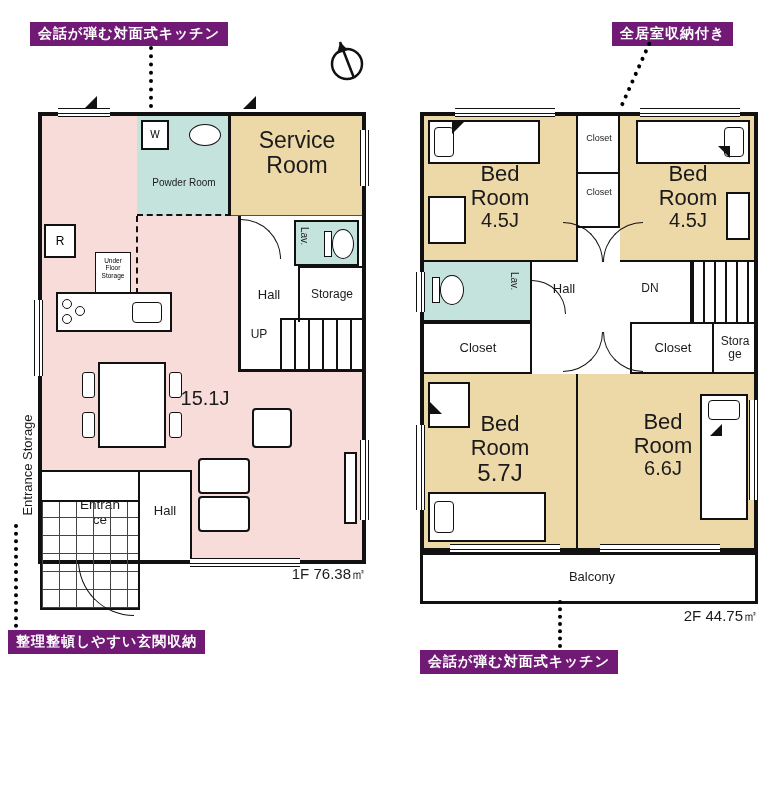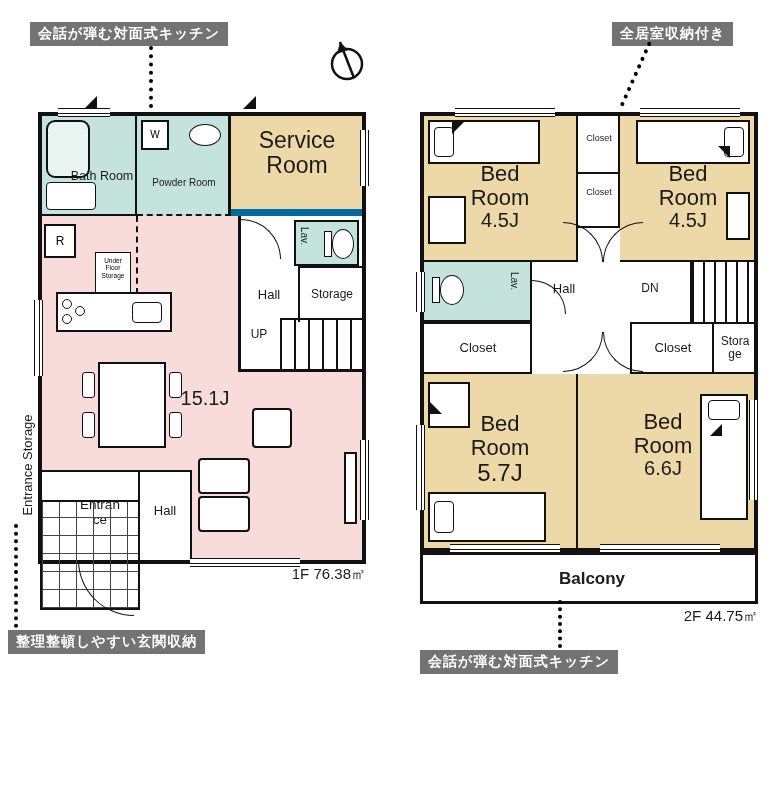--- a/index.html
+++ b/index.html
@@ -1,19 +1,19 @@
 <!DOCTYPE html>
 <html><head>
 <meta charset="utf-8">
 <style>
   * { margin:0; padding:0; box-sizing:border-box; }
   body { font-family:"Liberation Sans","DejaVu Sans",sans-serif; background:#fff; }
   .canvas { position:relative; width:772px; height:800px; background:#fff; overflow:hidden; }
   .abs { position:absolute; }
-  .tag { position:absolute; background:#737373; color:#fff; font-size:14px; font-weight:bold;
+  .tag { position:absolute; background:#701a75; color:#fff; font-size:14px; font-weight:bold;
          padding:3px 8px; letter-spacing:1px; white-space:nowrap; }
   .dot { position:absolute; width:0; border-left:4px dotted #000; }
   .plan { position:absolute; border:4px solid #111; }
   .room { position:absolute; }
   .teal { background:#c4e3dc; }
   .tan  { background:#edd8a8; }
   .rlbl { position:absolute; text-align:center; color:#1b1b1b; line-height:1.08; }
   .furn { position:absolute; background:#fff; border:2px solid #111; }
   .furn2{ position:absolute; background:#fff; border:1.5px solid #111; }
   .win-h { position:absolute; height:9px; background:#fff; border-top:1.5px solid #111; border-bottom:1.5px solid #111; }
@@ -35,33 +35,28 @@
   .pillow { position:absolute; background:#fff; border:1.5px solid #111; border-radius:4px; }
   .circle { position:absolute; border:1.5px solid #111; border-radius:50%; background:#fff; }
 </style>
 </head>
 <body>
 
 <div class="canvas">
 
   <div class="plan" style="left:38px; top:112px; width:328px; height:452px; background:#f8dcda;">
 
-    <div class="room teal" style="left:0; top:0; width:95px; height:100px; border-right:2px solid #111; border-bottom:2px solid #111;">
-      <div class="furn" style="left:4px; top:4px; width:44px; height:58px; border-radius:9px; background:#e9f5f1;"></div>
-      <div class="furn2" style="left:4px; top:66px; width:50px; height:28px; border-radius:4px;"></div>
-      <div class="rlbl" style="left:28px; top:54px; width:64px; font-size:12.5px;">Bath Room</div>
-    </div>
 
     <div class="room teal" style="left:95px; top:0; width:94px; height:100px; border-right:3px solid #111; border-bottom:2px dashed #111;">
       <div class="furn" style="left:4px; top:4px; width:28px; height:30px; font-size:10px; text-align:center; line-height:26px;">W</div>
       <div class="circle" style="left:52px; top:8px; width:32px; height:22px;"></div>
       <div class="rlbl" style="left:4px; top:62px; width:86px; font-size:10px;">Powder Room</div>
     </div>
 
-    <div class="room tan" style="left:189px; top:0; width:131px; height:100px; border-bottom:7px solid #0369a1;">
+    <div class="room tan" style="left:189px; top:0; width:131px; height:100px; border-bottom:1px solid #0369a1;">
       <div class="rlbl" style="left:10px; top:12px; width:112px; font-size:23px;">Service Room</div>
     </div>
 
     <div class="room" style="left:196px; top:100px; width:124px; height:156px; background:#fff; border-left:3px solid #111; border-bottom:3px solid #111;">
       <div class="room teal" style="left:53px; top:4px; width:65px; height:46px; border:2px solid #111;">
         <div class="rlbl vtext" style="left:2px; top:5px; font-size:10px;">Lav.</div>
         <div class="furn2" style="left:28px; top:9px; width:8px; height:26px;"></div>
         <div class="circle" style="left:36px; top:7px; width:22px; height:30px;"></div>
       </div>
       <div class="room" style="left:57px; top:50px; width:64px; height:56px; background:#fff; border-left:2px solid #111; border-top:2px solid #111;">
@@ -183,21 +178,21 @@
         <div style="font-size:22px; width:76px; margin:0 auto;">Bed Room</div>
         <div style="font-size:20px;">6.6J</div>
       </div>
       <div class="furn" style="left:122px; top:20px; width:48px; height:126px;">
         <div class="pillow" style="left:6px; top:4px; width:32px; height:20px;"></div>
       </div>
     </div>
   </div>
 
   <div class="abs" style="left:420px; top:552px; width:338px; height:52px; border:3px solid #111; background:#fff;">
-    <div class="rlbl" style="left:109px; top:15px; width:120px; font-size:17px;font-weight:bold;">Balcony</div>
+    <div class="rlbl" style="left:109px; top:15px; width:120px; font-size:13px;">Balcony</div>
   </div>
 
   <div class="rlbl" style="left:660px; top:608px; width:98px; font-size:15px; text-align:right;">2F 44.75㎡</div>
 
   <div class="arc tr" style="left:563px; top:222px; width:40px; height:40px;"></div>
   <div class="arc tl" style="left:603px; top:222px; width:40px; height:40px;"></div>
   <div class="arc br" style="left:563px; top:332px; width:40px; height:40px;"></div>
   <div class="arc bl" style="left:603px; top:332px; width:40px; height:40px;"></div>
   <div class="arc tr" style="left:532px; top:280px; width:34px; height:34px;"></div>
 

